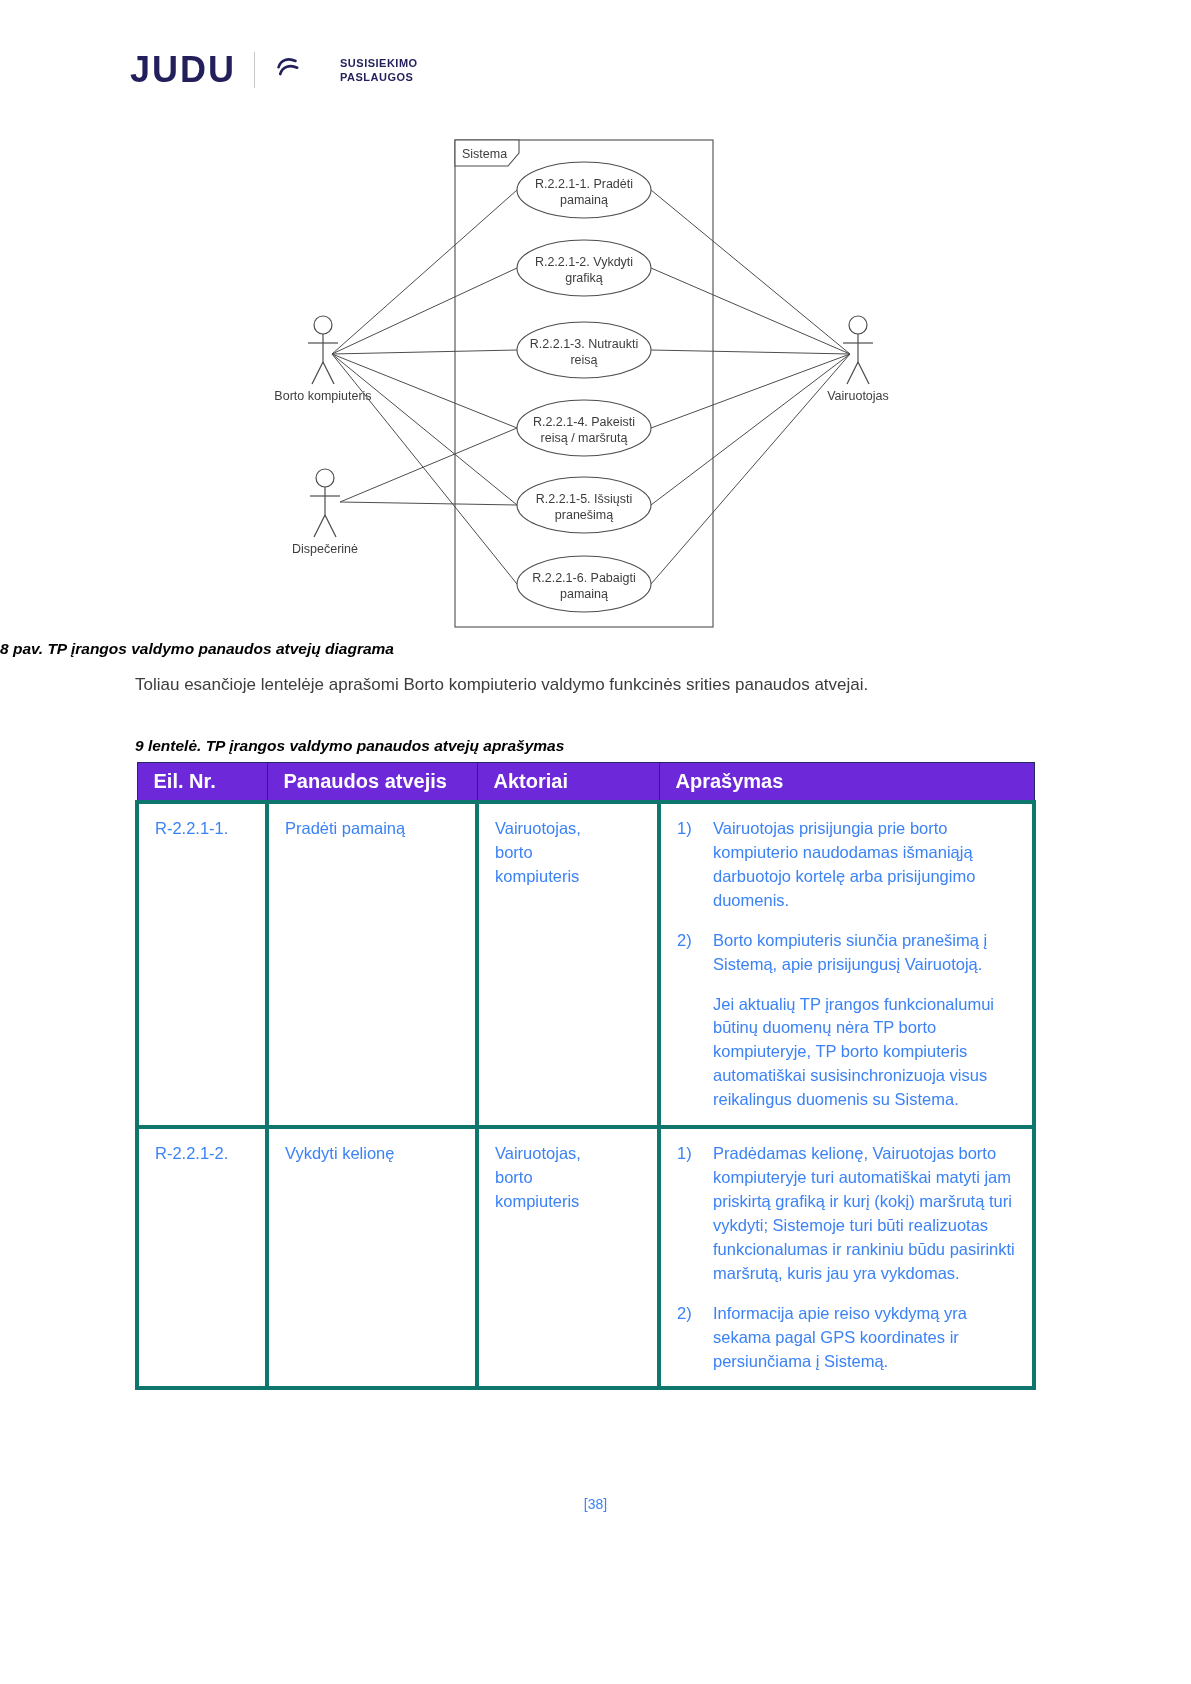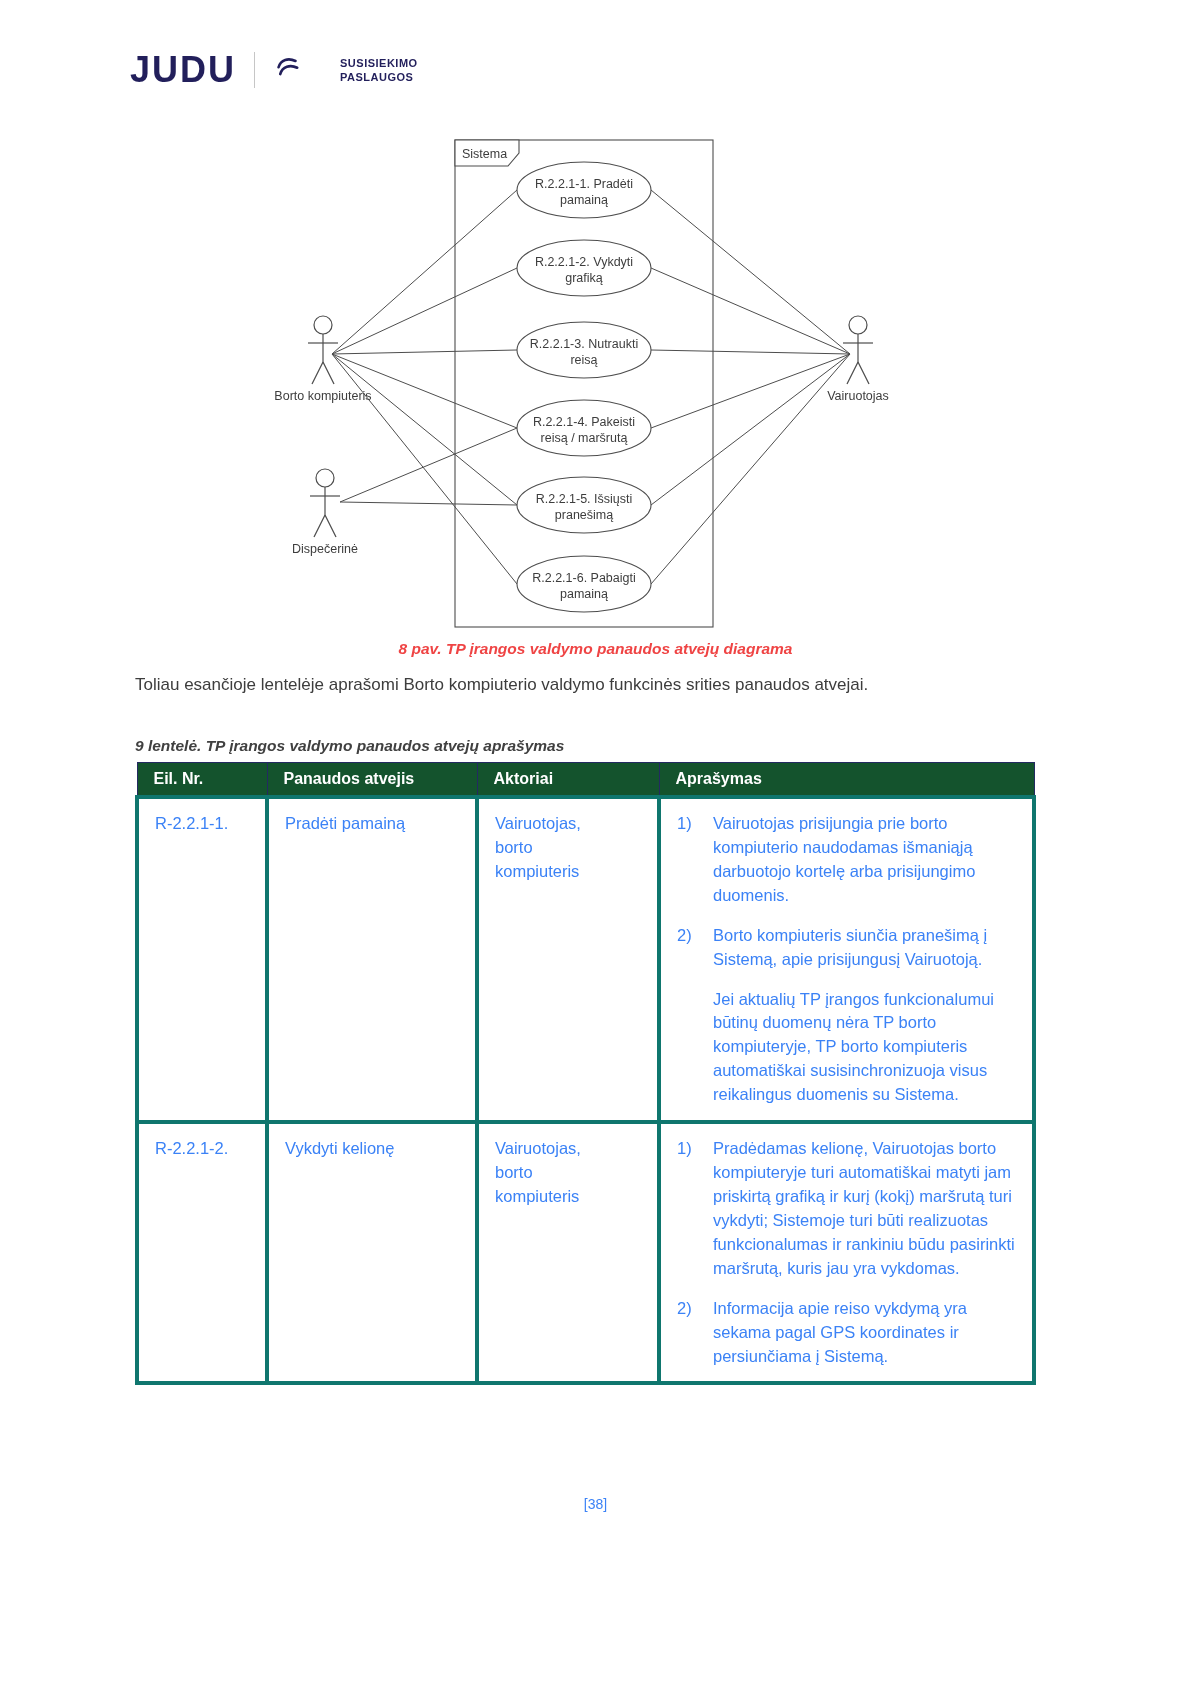--- a/index.html
+++ b/index.html
@@ -13,39 +13,39 @@
   .logo-divider{width:1px;height:36px;background:#c6c6c6;}
   .partner{display:flex;align-items:center;gap:9px;}
   .partner-text{font-size:11px;font-weight:700;color:#221f5b;letter-spacing:.5px;line-height:1.3;margin-left:28px;}
   
   .diagram{position:absolute;top:128px;left:258px;}
   .diagram text{font-family:"Liberation Sans",sans-serif;font-size:12.5px;fill:#3d3d3d;}
   .diagram .shape{fill:#ffffff;stroke:#4d4d4d;stroke-width:1.1;}
   .diagram .assoc{stroke:#4d4d4d;stroke-width:1;}
   .diagram .stick{stroke:#4d4d4d;stroke-width:1.2;fill:none;}
   .fig-caption{
-    position:absolute;top:640px;left:0;width:100%;text-align:center;
-    font-size:15.5px;font-weight:700;font-style:italic;color:#ef4444;
+    position:absolute;top:640px;left:0;width:100%;
+    font-size:15.5px;font-weight:700;font-style:italic;color:#000000;
   }
   
   .body-paragraph{
     position:absolute;top:672px;left:135px;width:897px;
     font-size:17px;line-height:1.55;text-align:justify;color:#3d3d3d;
   }
   
   .table-caption{
     position:absolute;top:737px;left:135px;
-    font-size:15.5px;font-weight:700;font-style:italic;color:#404040;
+    font-size:15.5px;font-weight:700;font-style:italic;color:#000000;
   }
   table.uc{
     position:absolute;top:762px;left:135px;width:897px;
     border-collapse:collapse;table-layout:fixed;
   }
   table.uc th{
-    background:#14532d;color:#ffffff;font-size:16px;font-weight:700;text-align:left;
+    background:#6d28d9;color:#ffffff;font-size:20px;font-weight:700;text-align:left;
     padding:7px 16px;border:1px solid #232a61;
   }
   table.uc td{
     border:4px solid #0f766e;vertical-align:top;
     padding:13px 16px;font-size:16.5px;line-height:1.45;color:#3b82f6;
   }
   td.pre{white-space:pre-line;}
   .ditem{display:flex;margin-bottom:16px;}
   .ditem:last-child{margin-bottom:0;}
   .dnum{flex:0 0 36px;}

